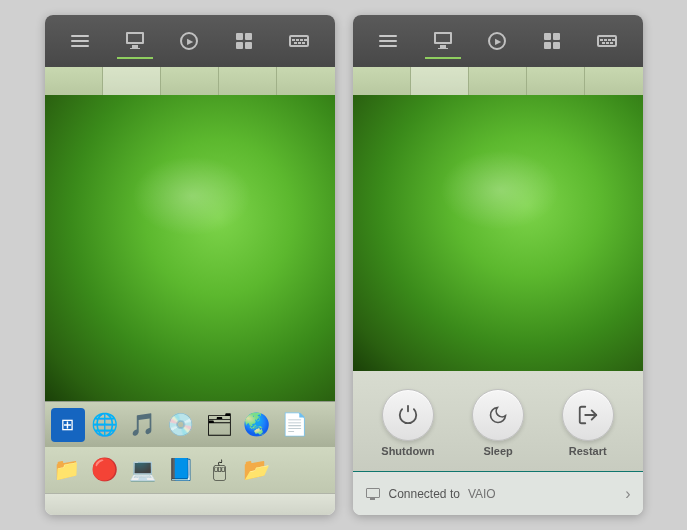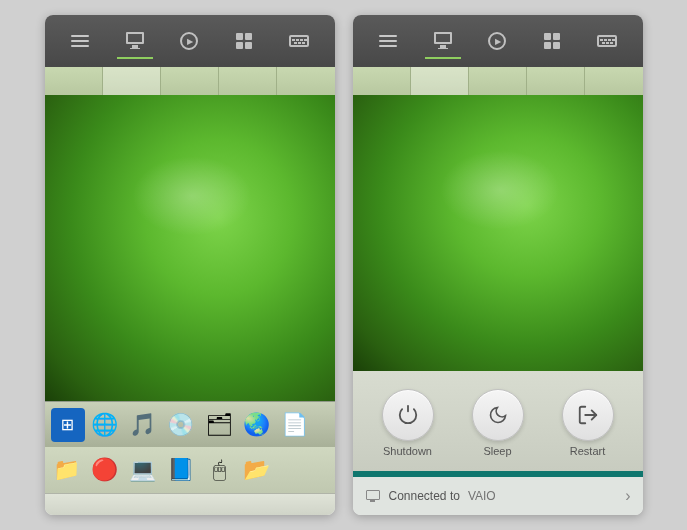--- a/index.html
+++ b/index.html
@@ -145,20 +145,21 @@
       flex-shrink: 0;
       flex-direction: column;
     }
 
     .power-buttons-row {
       display: flex;
       align-items: center;
       justify-content: space-around;
       width: 100%;
       gap: 0;
+      font-weight: bold;
     }
 
     .power-btn-wrap {
       display: flex;
       flex-direction: column;
       align-items: center;
       gap: 4px;
     }
 
     .power-btn {
@@ -182,21 +183,21 @@
       text-align: center;
     }
 
     
     .connected-bar {
       height: 44px;
       background: #e0e4e0;
       display: flex;
       align-items: center;
       padding: 0 12px;
-      border-top: 6px solid #0f766e;
+      border-top: 1px solid #0f766e;
       flex-shrink: 0;
       justify-content: space-between;
     }
 
     .connected-left {
       display: flex;
       align-items: center;
       gap: 8px;
       font-size: 12px;
       color: #555;

